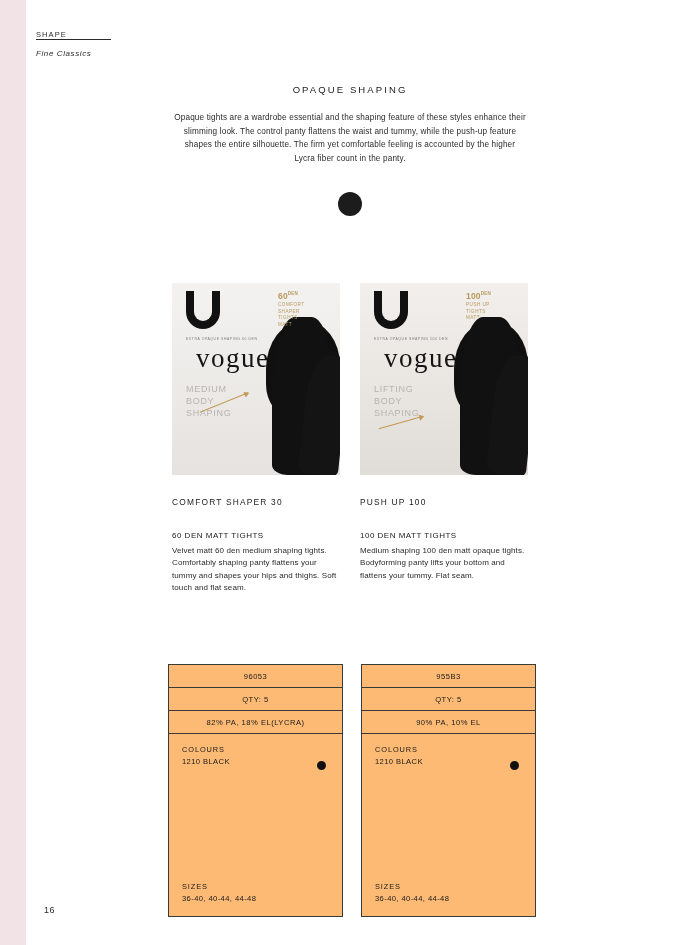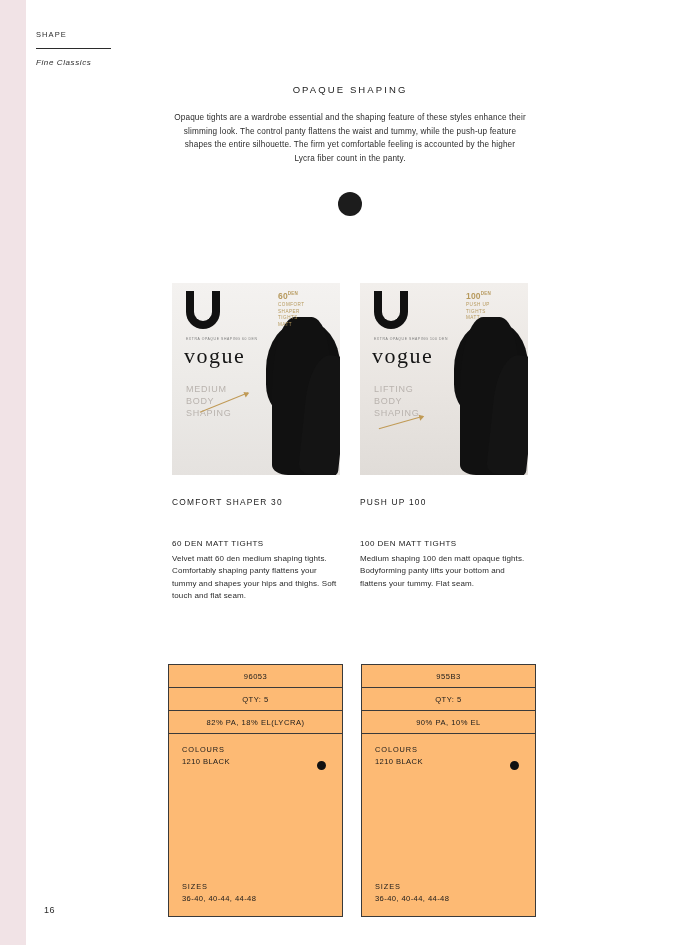--- a/index.html
+++ b/index.html
@@ -31,21 +31,20 @@
   .header {
     position: absolute;
     left: 36px;
     top: 30px;
     width: 160px;
   }
   .header .cat {
     font-size: 7.5px;
     letter-spacing: 1.1px;
     color: #2b2b2b;
-    padding-bottom: 9px;
     border-bottom: 0.8px solid #2b2b2b;
     width: 75px;
   }
   .header .sub {
     font-size: 8px;
     letter-spacing: 0.6px;
     color: #2b2b2b;
     padding-top: 9px;
     font-style: italic;
   }
@@ -115,23 +114,23 @@
   .pack .topline {
     position: absolute;
     left: 14px;
     top: 54px;
     font-size: 3.4px;
     letter-spacing: 0.6px;
     color: #7a7a7a;
   }
   .pack .brand {
     position: absolute;
-    left: 12px;
+    left: 24px;
     top: 60px;
-    font-size: 22px;
+    font-size: 27px;
     letter-spacing: 1.5px;
     color: #151515;
     font-family: "Liberation Serif", serif;
     font-weight: normal;
   }
   .pack .descr {
     position: absolute;
     left: 14px;
     top: 100px;
     font-size: 9px;
@@ -220,21 +219,21 @@
     width: 46px;
     transform: rotate(-16deg);
   }
   .p-title {
     margin-top: 22px;
     font-size: 8.4px;
     letter-spacing: 1.2px;
     color: #1a1a1a;
   }
   .p-sub {
-    margin-top: 32px;
+    margin-top: 24px;
     font-size: 8px;
     letter-spacing: 0.5px;
     color: #1a1a1a;
   }
   .p-desc {
     margin-top: 5px;
     font-size: 8px;
     line-height: 1.55;
     color: #2b2b2b;
     letter-spacing: 0.1px;

